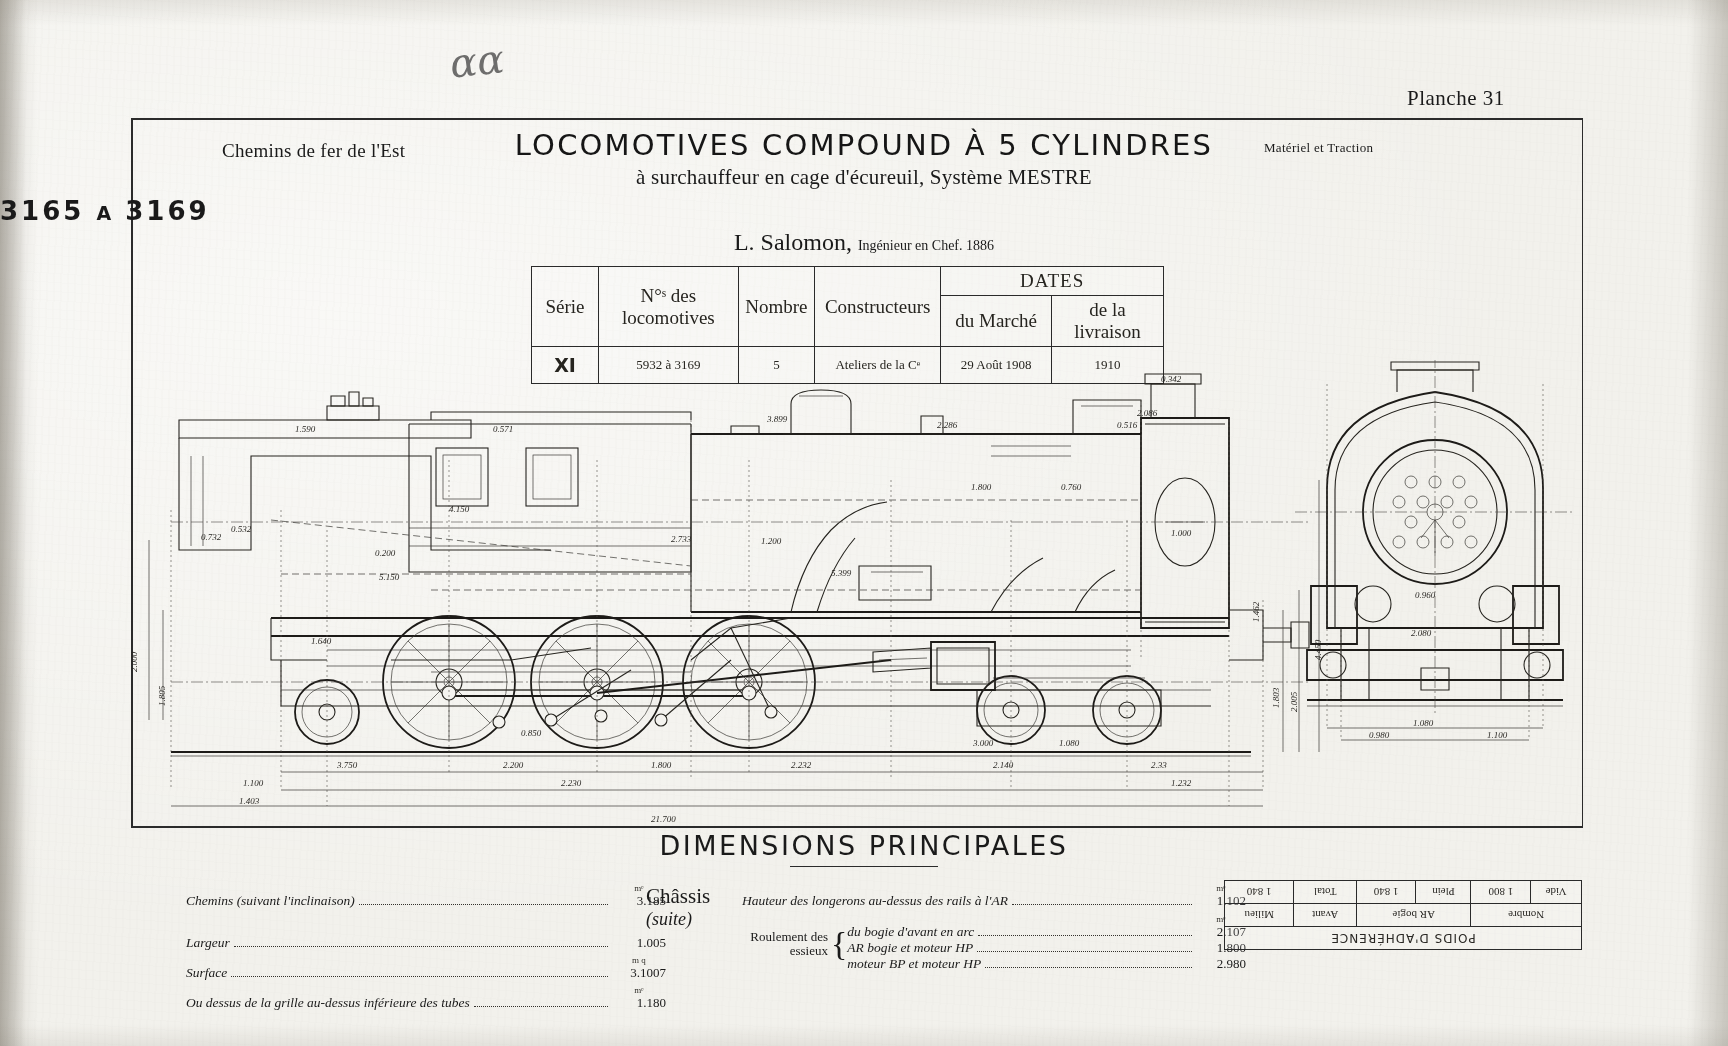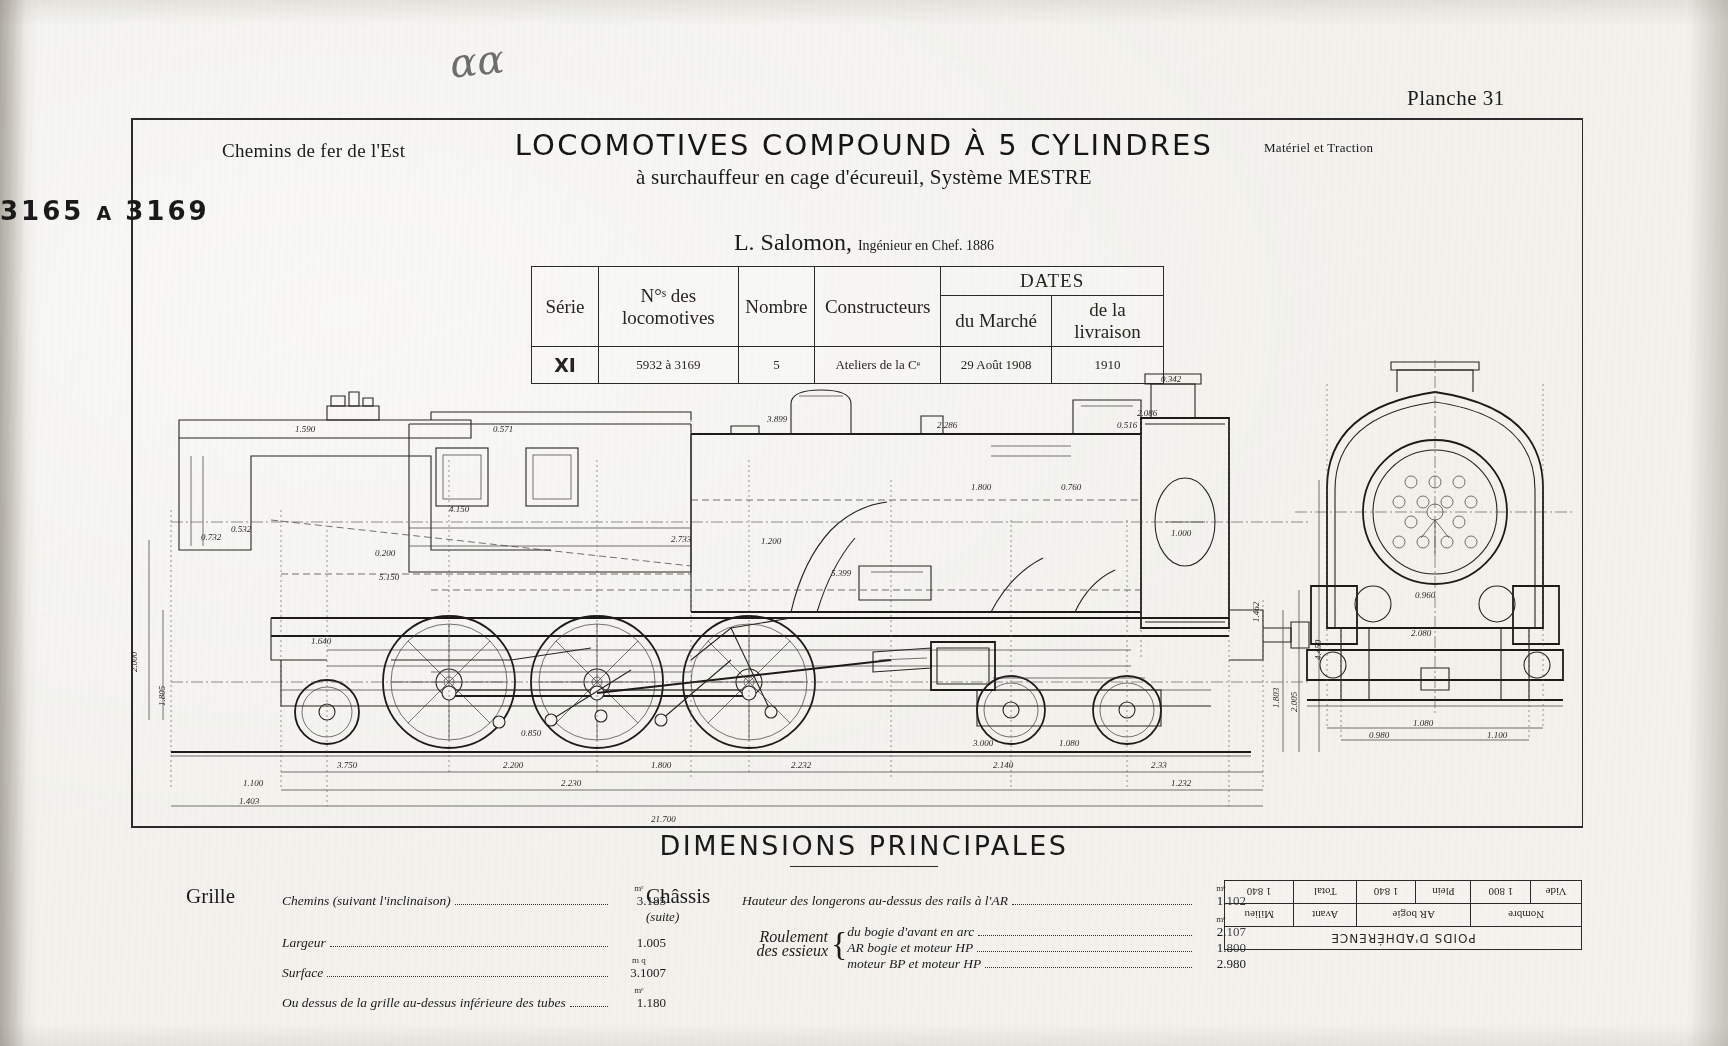--- a/index.html
+++ b/index.html
@@ -111,21 +111,21 @@
     position:absolute;left:790px;top:866px;width:148px;height:0;
     border-top:1.5px solid #2b2b2b;
   }
 
   
   .dim-area{position:absolute;left:131px;top:878px;width:1449px;height:168px;font-size:13px;}
   .col{position:absolute;}
   .col-label{
     font-family:"Liberation Serif",serif;font-size:21px;
   }
-  .col-sub{font-size:13px;}
+  .col-sub{font-size:18px;}
   .spec-row{display:flex;align-items:flex-end;white-space:nowrap;font-style:italic;font-size:13.5px;}
   .spec-name{flex:0 0 auto;}
   .spec-dots{flex:1 1 auto;border-bottom:1px dotted #33312c;margin:0 4px 4px 4px;min-width:18px;}
   .spec-val{flex:0 0 auto;font-style:normal;font-size:13px;text-align:right;}
   .unit{display:block;font-size:9px;text-align:center;line-height:9px;color:#33312c;}
 
   
   .brace{
     display:inline-block;font-size:34px;line-height:12px;vertical-align:middle;
   }
@@ -499,21 +499,20 @@
 </svg>
 </div>
 
 <div class="dim-title">DIMENSIONS PRINCIPALES</div>
 <div class="dim-rule"></div>
 
 <div class="dim-area">
 
   <div class="col" style="left:55px;top:6px;width:480px;">
     <div style="display:flex;">
-      <div class="col-label" style="flex:0 0 96px;">Grille</div>
       <div style="flex:1 1 auto;">
         <div class="spec-row" style="margin-bottom:5px;">
           <span class="spec-name">Chemins (suivant l'inclinaison)</span>
           <span class="spec-dots"></span>
           <span class="spec-val" style="width:54px;">
             <span class="unit">mᵉ</span>
             <span>3.185</span>
           </span>
         </div>
         <div class="spec-row" style="margin-bottom:5px;margin-top:26px;">
@@ -552,21 +551,21 @@
       <div style="flex:1 1 auto;">
         <div class="spec-row" style="margin-bottom:6px;">
           <span class="spec-name">Hauteur des longerons au-dessus des rails à l'AR</span>
           <span class="spec-dots"></span>
           <span class="spec-val" style="width:50px;">
             <span class="unit">mᵉ</span>
             <span>1.102</span>
           </span>
         </div>
         <div style="display:flex;align-items:center;">
-          <div style="flex:0 0 86px;font-style:italic;font-size:16px;line-height:14px;text-align:right;padding-right:3px;">Roulement des essieux</div>
+          <div style="flex:0 0 86px;font-size:13px;line-height:14px;text-align:right;padding-right:3px;">Roulement des essieux</div>
           <div class="brace">{</div>
           <div style="flex:1 1 auto;">
             <div class="spec-row">
               <span class="spec-name">du bogie d'avant en arc</span>
               <span class="spec-dots"></span>
               <span class="spec-val" style="width:50px;">
                 <span class="unit">mᵉ</span>
                 <span>2.107</span>
               </span>
             </div>

